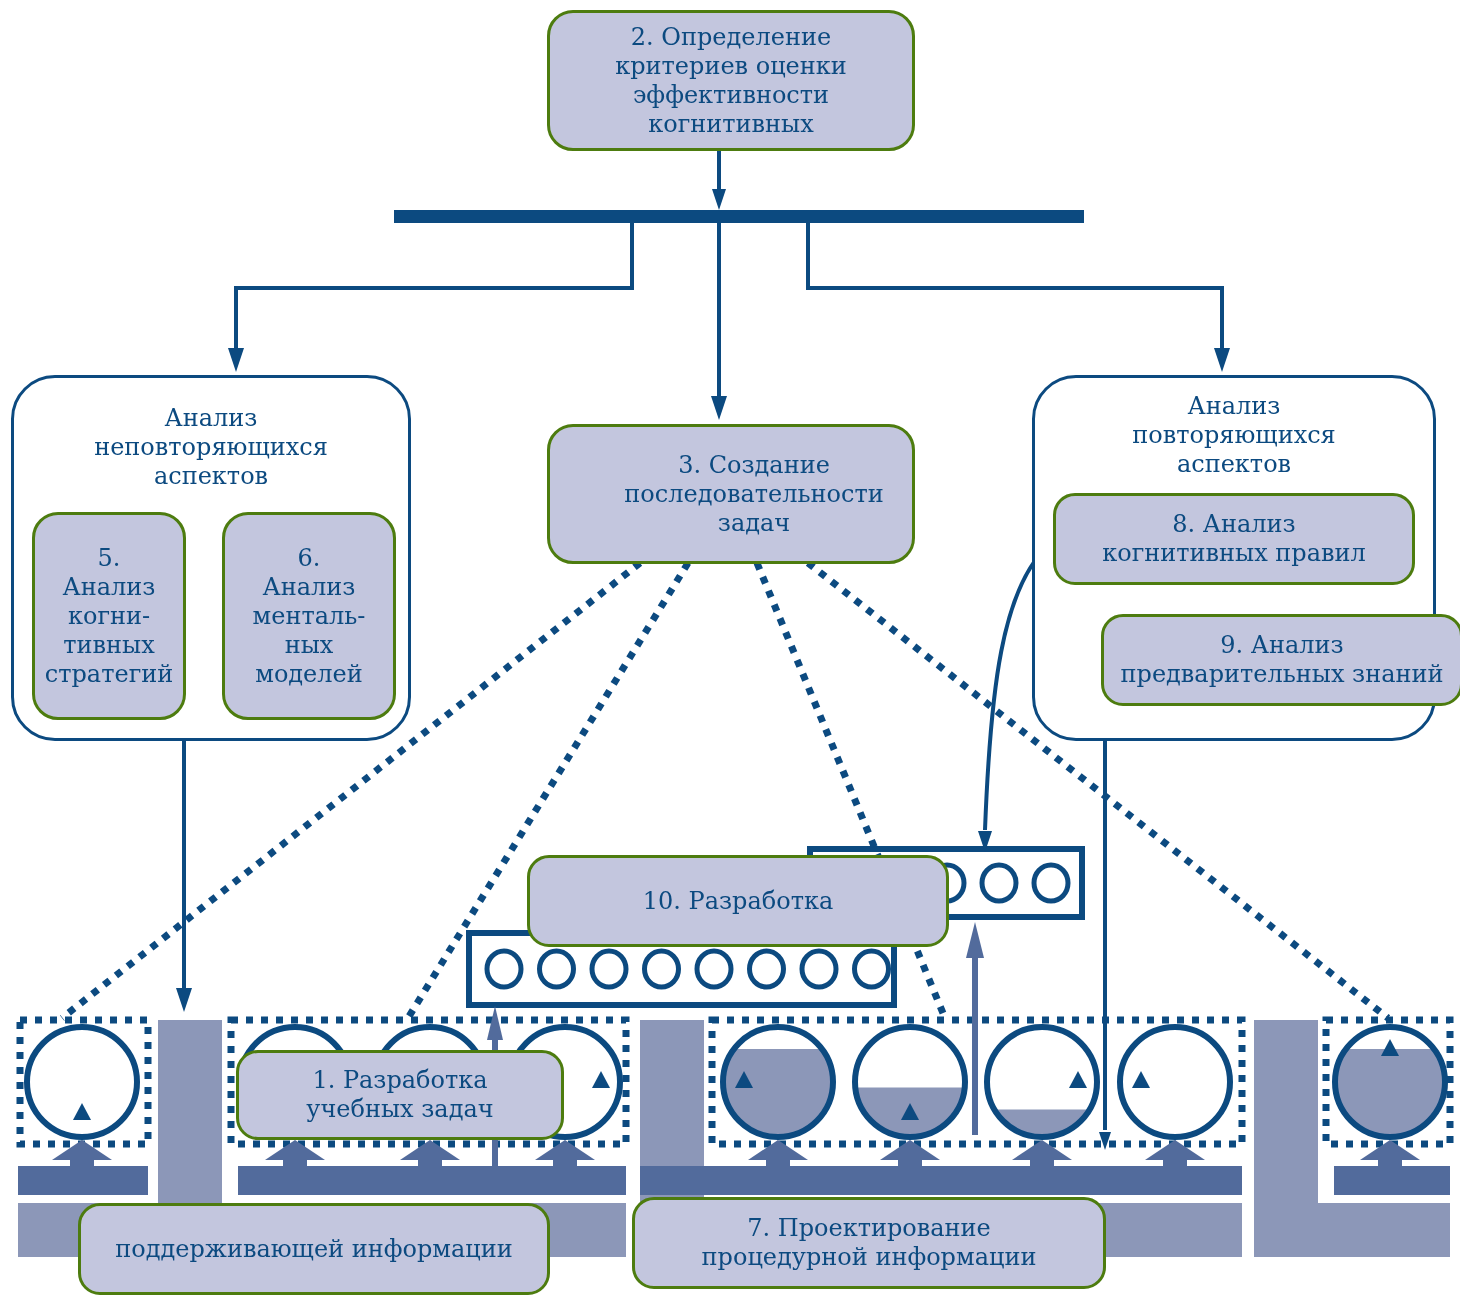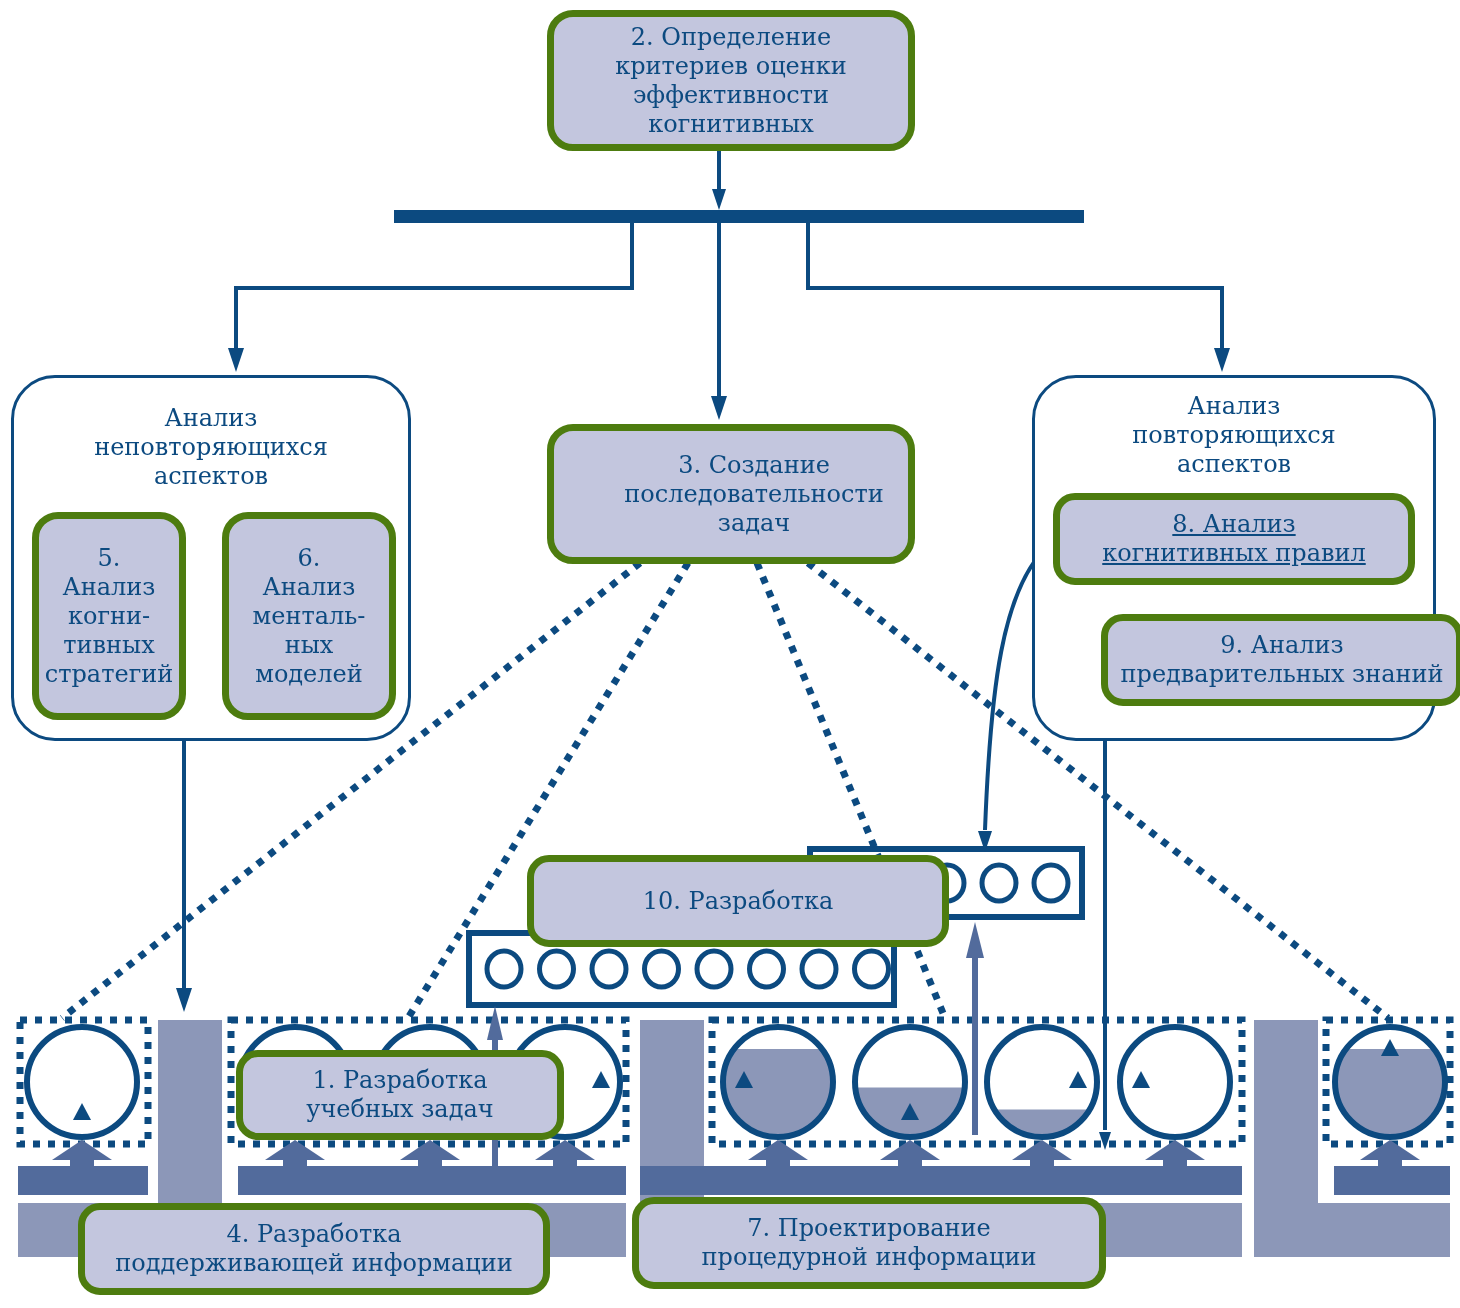--- a/index.html
+++ b/index.html
@@ -1,20 +1,20 @@
 <!DOCTYPE html>
 <html><head>
 <meta charset="utf-8">
 <style>
   html, body { margin:0; padding:0; background:#fff; }
   body { width:1460px; height:1308px; position:relative; overflow:hidden;
          font-family:"DejaVu Serif", serif; }
   svg { position:absolute; left:0; top:0; }
   .box { position:absolute; box-sizing:border-box; background:#c3c6de;
-         border:7px solid #4d7c0f; border-radius:26px; color:#0c4a80;
+         border:3px solid #4d7c0f; border-radius:26px; color:#0c4a80;
          display:flex; align-items:center; justify-content:center; text-align:center;
          font-size:24px; line-height:29px; }
   .group { position:absolute; box-sizing:border-box; background:#fff;
            border:3px solid #0c4a80; border-radius:44px; color:#0c4a80;
            text-align:center; font-size:24px; line-height:29px; }
   .group .gtitle { position:absolute; left:0; right:0; }
   .line { display:block; white-space:nowrap; }
 </style>
 </head>
 <body>
@@ -166,21 +166,21 @@
   </div>
 </div>
 
 <div class="group" style="left:1032px;top:375px;width:404px;height:366px;">
   <div class="gtitle" style="top:14px;">
     <span class="line">Анализ</span>
     <span class="line">повторяющихся</span>
     <span class="line">аспектов</span>
   </div>
 </div>
-<div class="box" style="left:1053px;top:493px;width:362px;height:92px;border-radius:22px;text-decoration:underline;">
+<div class="box" style="left:1053px;top:493px;width:362px;height:92px;border-radius:22px;">
   <div>
     <span class="line">8. Анализ</span>
     <span class="line">когнитивных правил</span>
   </div>
 </div>
 <div class="box" style="left:1101px;top:614px;width:362px;height:92px;border-radius:22px;">
   <div>
     <span class="line">9. Анализ</span>
     <span class="line">предварительных знаний</span>
   </div>
@@ -218,16 +218,15 @@
 
 <div class="box" style="left:632px;top:1197px;width:474px;height:92px;border-radius:22px;">
   <div>
     <span class="line">7. Проектирование</span>
     <span class="line">процедурной информации</span>
   </div>
 </div>
 
 <div class="box" style="left:78px;top:1203px;width:472px;height:92px;border-radius:22px;">
   <div>
-    <span class="line">4. Разработка</span>
     <span class="line">поддерживающей информации</span>
   </div>
 </div>
 
 </body></html>

